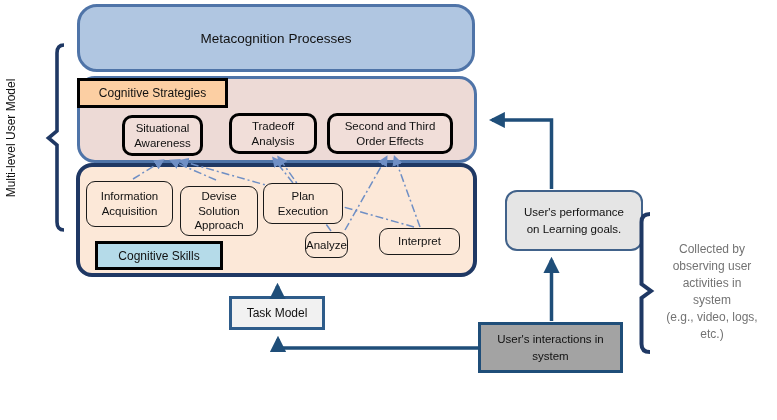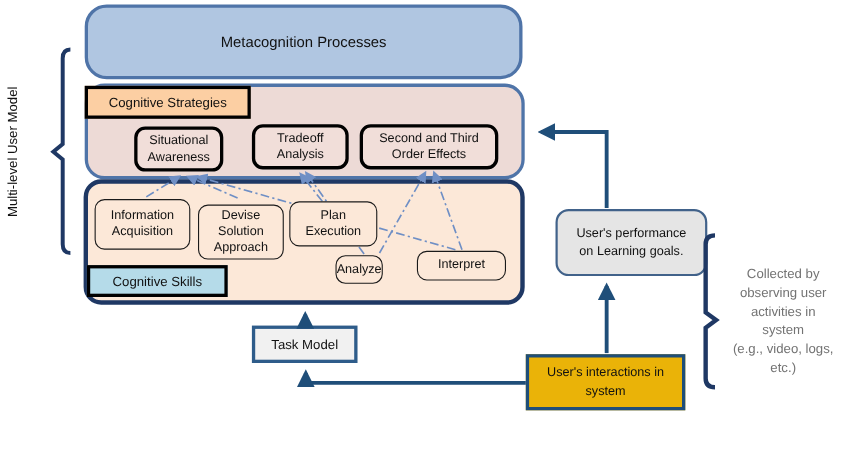--- a/index.html
+++ b/index.html
@@ -22,21 +22,21 @@
   }
   .skill-container{
     left:76px;top:163px;width:401px;height:114px;border-radius:16px;
     background:#fce8d8;border:4px solid #1f3864;z-index:1;
   }
   .strat-label{
     left:77px;top:78px;width:151px;height:30px;background:#fccfa3;
     border:3.5px solid #000;font-size:12px;z-index:3;
   }
   .skills-label{
-    left:79px;top:241px;width:128px;height:29px;background:#b5dbe9;
+    left:95px;top:241px;width:128px;height:29px;background:#b5dbe9;
     border:3.5px solid #000;font-size:12px;z-index:3;
   }
   .strategy{
     background:#f1ded9;border:3.5px solid #000;border-radius:10px;
     font-size:11.5px;line-height:1.25;z-index:3;
   }
   .skill{
     background:#fce8d8;border:1.4px solid #1a1a1a;border-radius:9px;
     font-size:11.5px;line-height:1.3;z-index:3;
   }
@@ -50,21 +50,21 @@
   .k-interpret{left:379px;top:228px;width:81px;height:27px;}
   .task-model{
     left:229px;top:296px;width:96px;height:34px;background:#f1f1f1;
     border:3px solid #2e5c8a;font-size:12px;z-index:3;
   }
   .performance{
     left:482px;top:190px;width:138px;height:61px;background:#e5e5e5;
     border:2px solid #41628a;border-radius:12px;font-size:11.5px;line-height:1.45;z-index:3;margin-left:23px;
   }
   .interactions{
-    left:478px;top:322px;width:145px;height:51px;background:#eab308;
+    left:478px;top:322px;width:145px;height:51px;background:#a3a3a3;
     border:3px solid #1f4e79;font-size:11.5px;line-height:1.4;z-index:3;
   }
   .annotation{
     left:648px;top:241px;width:128px;color:#737373;font-size:12px;
     line-height:17px;text-align:center;z-index:3;
   }
   .side-label{
     left:-62px;top:129px;width:150px;height:18px;transform:rotate(-90deg);
     transform-origin:center;font-size:12px;z-index:3;text-align:center;
   }

